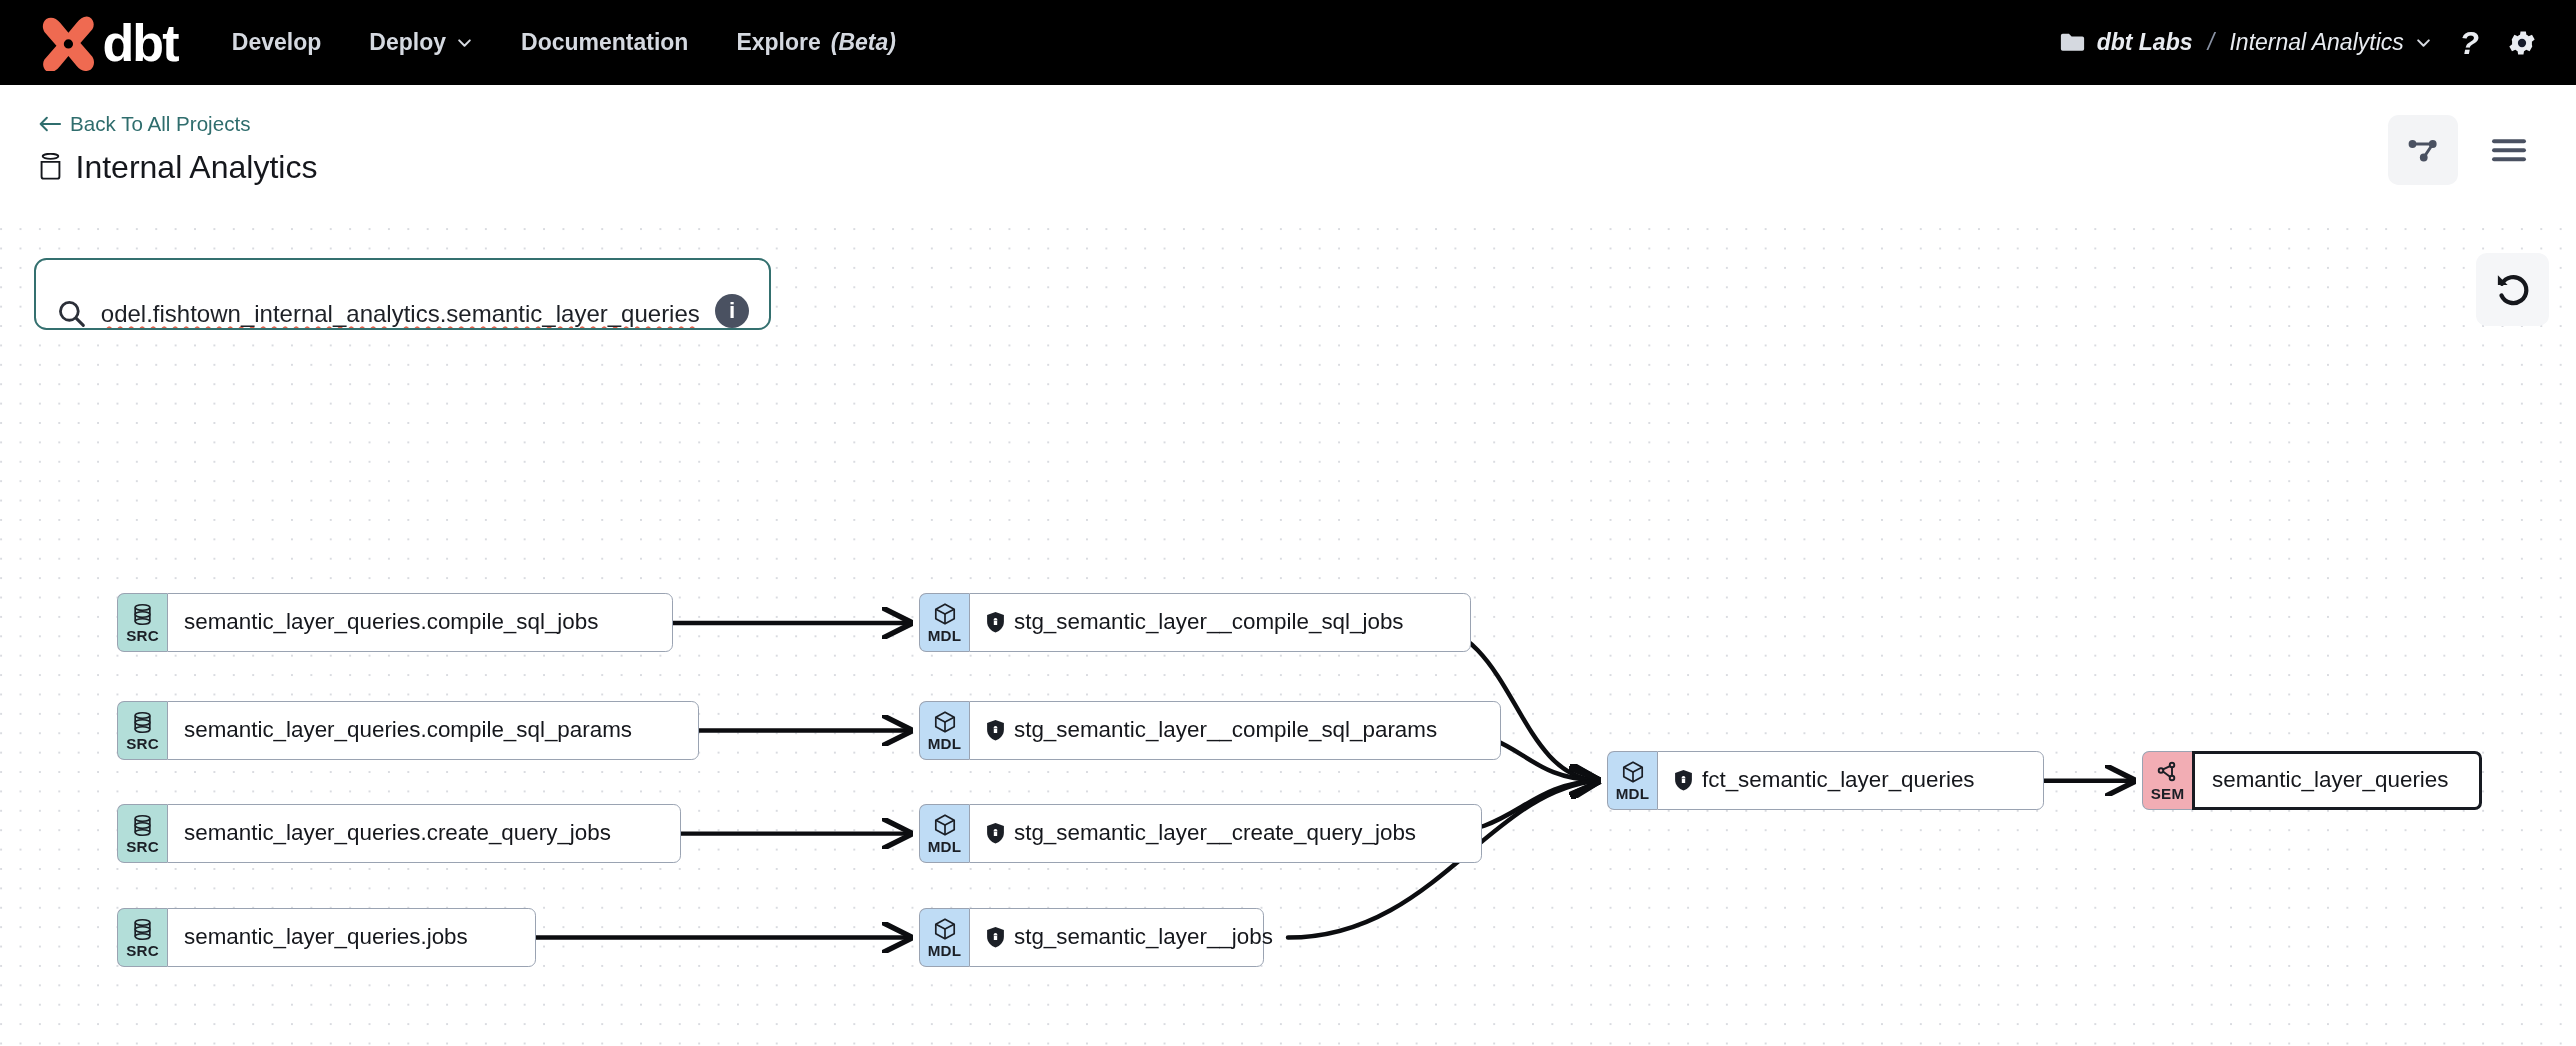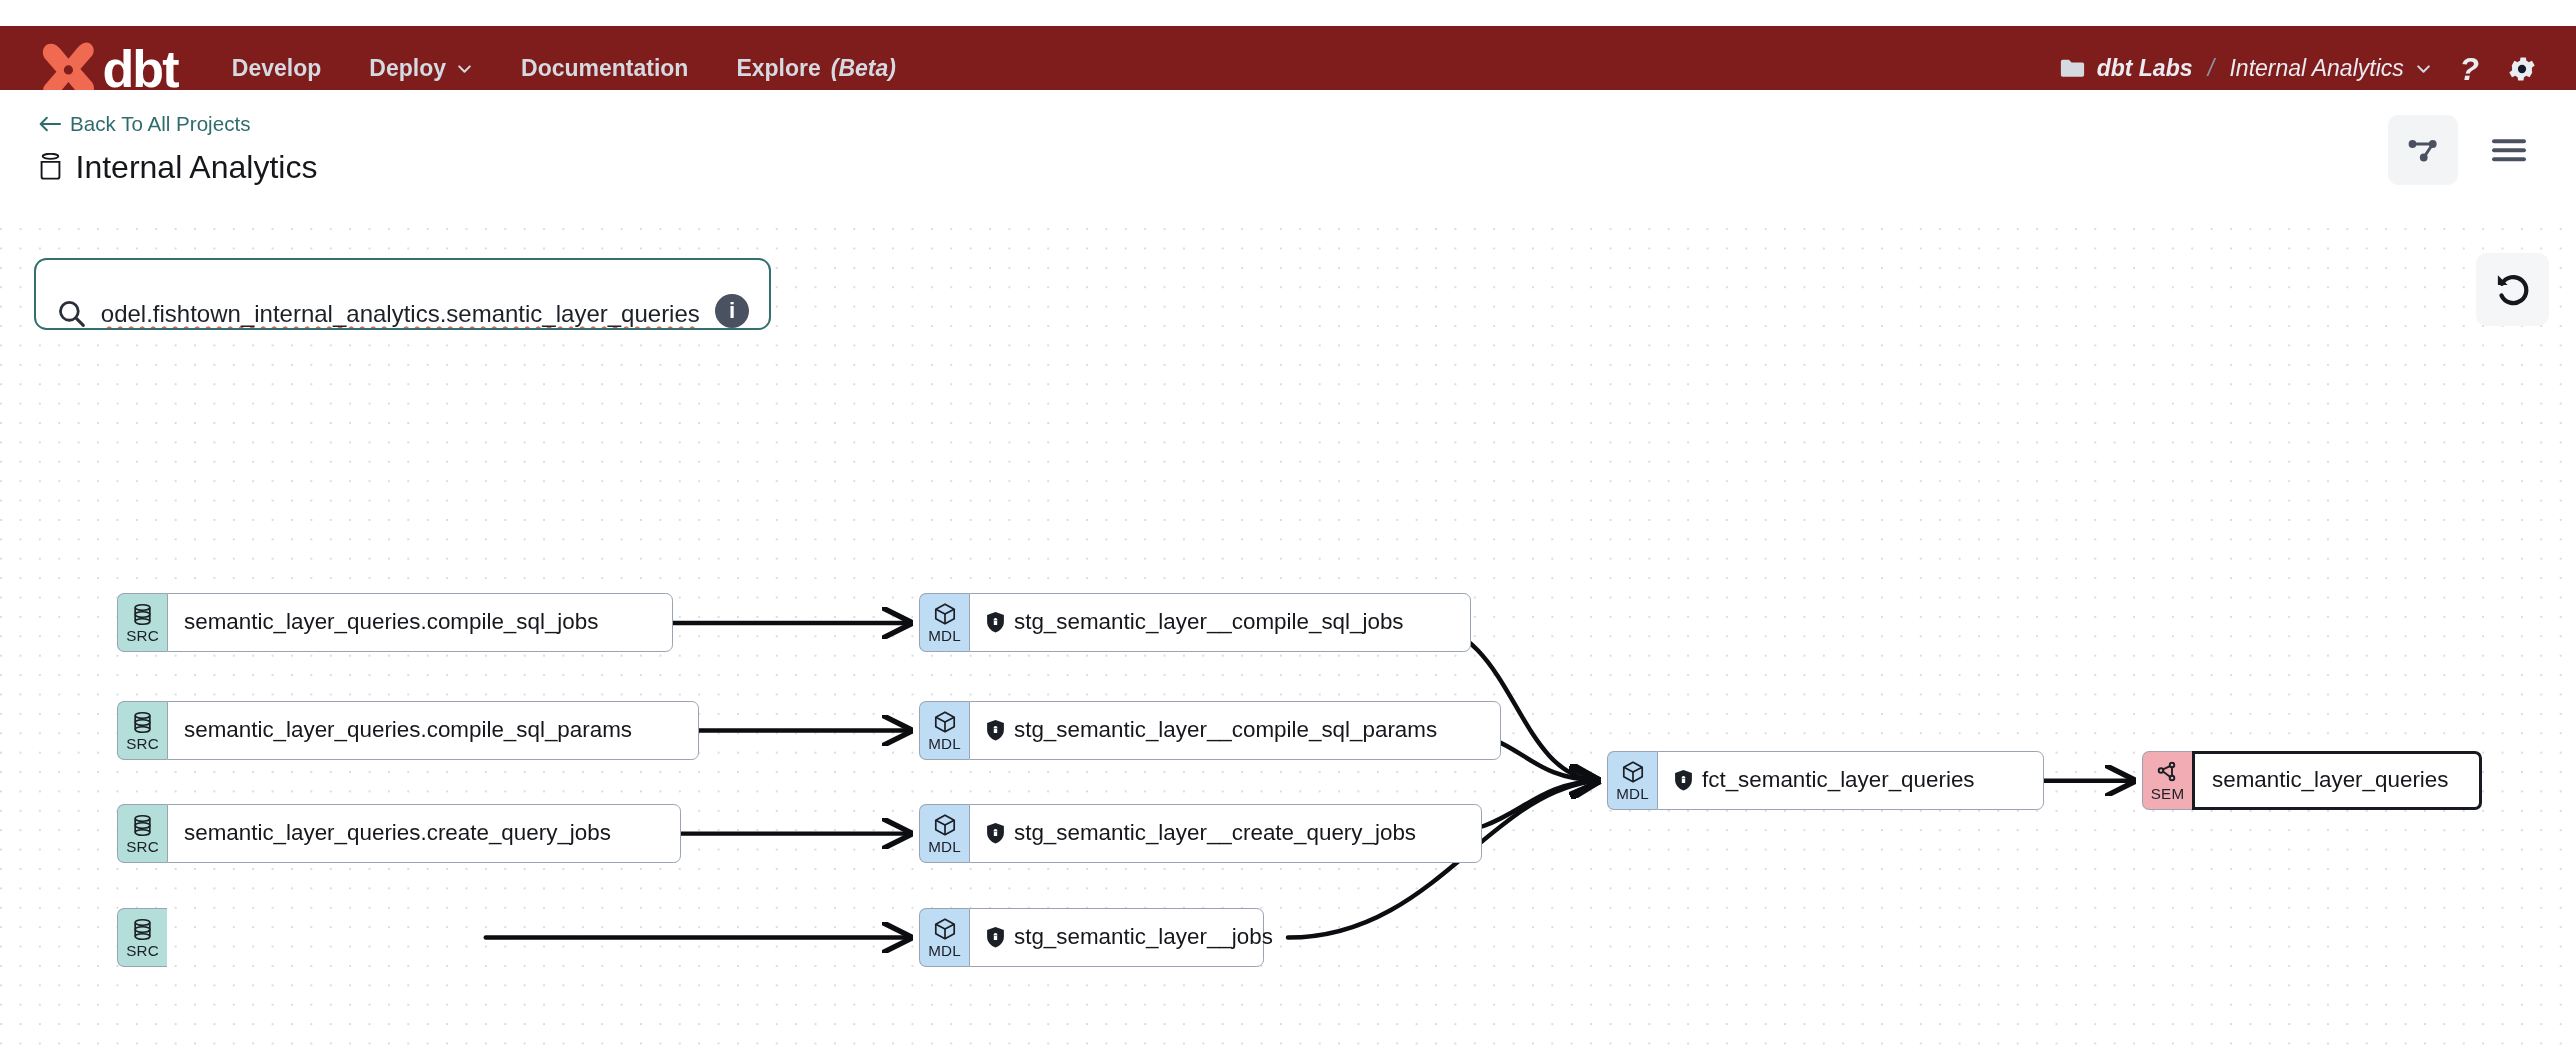--- a/index.html
+++ b/index.html
@@ -7,22 +7,22 @@
     width: 2576px; height: 1047px;
     background: #ffffff;
     font-family: "Liberation Sans", sans-serif;
     overflow: hidden;
   }
 
   
   #topnav {
     position: absolute; left: 0; top: 0;
     width: 2576px; height: 85px;
-    background: #7f1d1d;
-    display: flex; align-items: center; margin-top: 26px;
+    background: #000000;
+    display: flex; align-items: center;
   }
   #logo-wrap { display: flex; align-items: center; margin-left: 38px; }
   .logo-x { width: 59px; height: 56px; }
   .logo-word {
     color: #ffffff; font-size: 52px; font-weight: 700;
     letter-spacing: -1.8px; margin-left: 5.4px; line-height: 1;
   }
   #navlinks { display: flex; align-items: center; margin-left: 54px; gap: 48px; }
   .navlink {
     color: #d5d9e0; font-size: 23px; font-weight: 700;
@@ -127,21 +127,21 @@
     display: flex; flex-direction: column;
     align-items: center; justify-content: center;
     border: 1.3px solid #9aa3b2;
     border-right: none;
   }
   .badge.src { background: #b3ded9; }
   .badge.mdl { background: #bfdcf5; }
   .badge.sem { background: #f2adb4; }
   .badge .bicon { height: 24px; display: flex; align-items: center; justify-content: center; }
   .badge .btext {
-    font-size: 15.2px; color: #1b1f26; font-weight: 400;
+    font-size: 15.2px; color: #1b1f26; font-weight: 700;
     line-height: 1; margin-top: 1.8px; letter-spacing: 0.2px;
   }
   .nodebody {
     background: #ffffff;
     border: 1.3px solid #9aa3b2;
     border-radius: 0 7.2px 7.2px 0;
     display: flex; align-items: center;
     padding: 0 16px;
     gap: 9px;
   }
@@ -346,20 +346,23 @@
           <svg width="23" height="23" viewBox="0 0 22 22">
             <ellipse cx="11" cy="4.3" rx="7" ry="2.6" fill="none" stroke="#1b1f26" stroke-width="1.6"></ellipse>
             <path d="M4 4.3 V17.7" fill="none" stroke="#1b1f26" stroke-width="1.6"></path>
             <path d="M18 4.3 V17.7" fill="none" stroke="#1b1f26" stroke-width="1.6"></path>
             <ellipse cx="11" cy="11" rx="7" ry="2.6" fill="none" stroke="#1b1f26" stroke-width="1.6"></ellipse>
             <ellipse cx="11" cy="17.7" rx="7" ry="2.6" fill="none" stroke="#1b1f26" stroke-width="1.6"></ellipse>
           </svg>
         </span>
         <span class="btext">SRC</span>
       </div>
+      <div class="nodebody" style="width: 369px;">
+        <span class="label">semantic_layer_queries.jobs</span>
+      </div>
     </div>
     <div class="node" style="left: 919px; top: 593px;">
       <div class="badge mdl">
         <span class="bicon">
           <svg width="24" height="24" viewBox="0 0 24 24">
             <path d="M12 2.2 L21.2 7.2 V16.8 L12 21.8 L2.8 16.8 V7.2 Z" fill="none" stroke="#1b1f26" stroke-width="1.7" stroke-linejoin="round"></path>
             <path d="M2.9 7.3 L12 12.1 L21.1 7.3" fill="none" stroke="#1b1f26" stroke-width="1.7" stroke-linejoin="round"></path>
             <path d="M12 12.1 V21.7" fill="none" stroke="#1b1f26" stroke-width="1.7"></path>
           </svg>
         </span>

